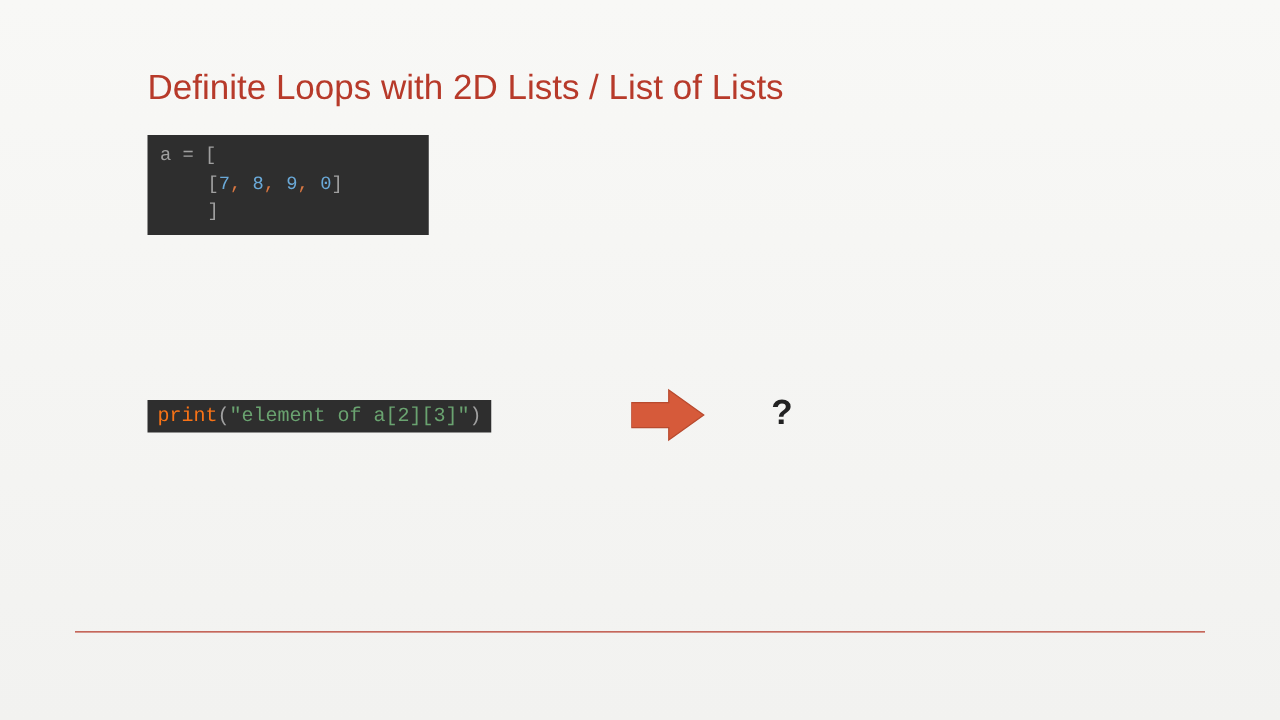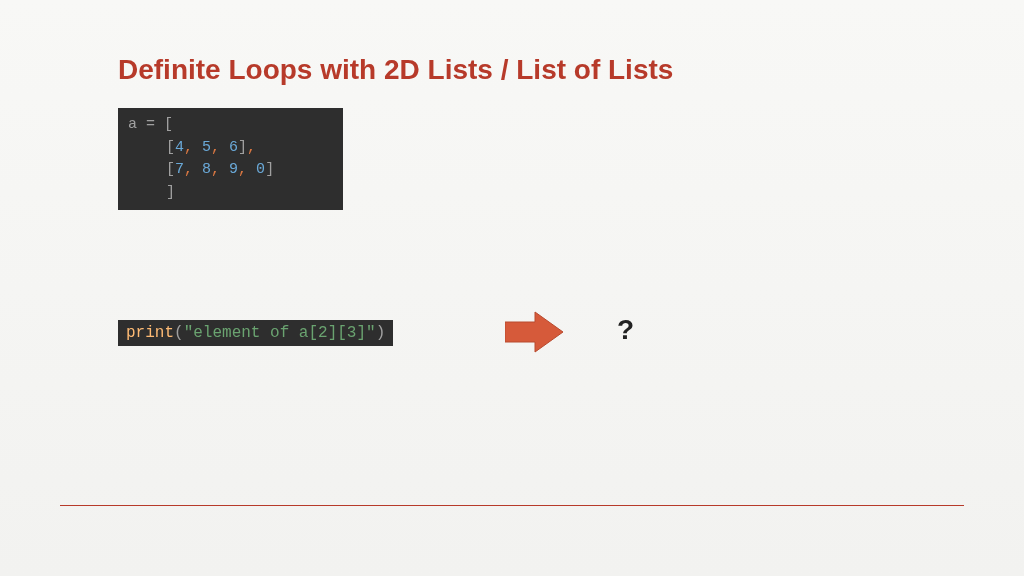--- a/index.html
+++ b/index.html
@@ -9,21 +9,21 @@
       background: linear-gradient(180deg, #f8f8f6 0%, #f2f2f0 100%);
       font-family: Arial, Helvetica, sans-serif;
       position: relative;
       overflow: hidden;
     }
     .slide-title {
       position: absolute;
       top: 54px;
       left: 118px;
       font-size: 28px;
-      font-weight: bold;
+      font-weight: normal;
       color: #b73a2a;
     }
     .code-block-1 {
       position: absolute;
       top: 108px;
       left: 118px;
       width: 225px;
       background: #2e2e2e;
       padding: 6px 10px 6px 10px;
       font-family: 'Courier New', monospace;
@@ -40,21 +40,21 @@
       font-family: 'Courier New', monospace;
       font-size: 16px;
       color: #999;
       display: flex;
     }
     .tok-var { color: #a0a0a0; }
     .tok-op { color: #a0a0a0; }
     .tok-bracket { color: #a0a0a0; }
     .tok-num { color: #6aa9d8; }
     .tok-comma { color: #d97742; }
-    .tok-fn { color: #fdba74; text-align: right; }
+    .tok-fn { color: #f97316; text-align: right; }
     .tok-paren { color: #a0a0a0; }
     .tok-str { color: #6aa370; }
     .indent { padding-left: 38px; }
     .arrow {
       position: absolute;
       top: 310px;
       left: 505px;
     }
     .question {
       position: absolute;
@@ -73,21 +73,20 @@
     }
     .code-line { white-space: pre; }
   </style>
 </head>
 <body>
 
 <div class="slide-title">Definite Loops with 2D Lists / List of Lists</div>
 
 <div class="code-block-1">
   <div class="code-line"><span class="tok-var">a</span><span class="tok-op"> = </span><span class="tok-bracket">[</span></div>
-  <div class="code-line indent"><span class="tok-bracket">[</span><span class="tok-num">4</span><span class="tok-comma">,</span><span class="tok-num"> 5</span><span class="tok-comma">,</span><span class="tok-num"> 6</span><span class="tok-bracket">]</span><span class="tok-comma">,</span></div>
   <div class="code-line indent"><span class="tok-bracket">[</span><span class="tok-num">7</span><span class="tok-comma">,</span><span class="tok-num"> 8</span><span class="tok-comma">,</span><span class="tok-num"> 9</span><span class="tok-comma">,</span><span class="tok-num"> 0</span><span class="tok-bracket">]</span></div>
   <div class="code-line indent"><span class="tok-bracket">]</span></div>
 </div>
 
 <div class="code-block-2">
   <span class="tok-fn">print</span>
     <span class="tok-paren">(</span>
     <span class="tok-str">"element of a[2][3]"</span>
     <span class="tok-paren">)</span>
 </div>

